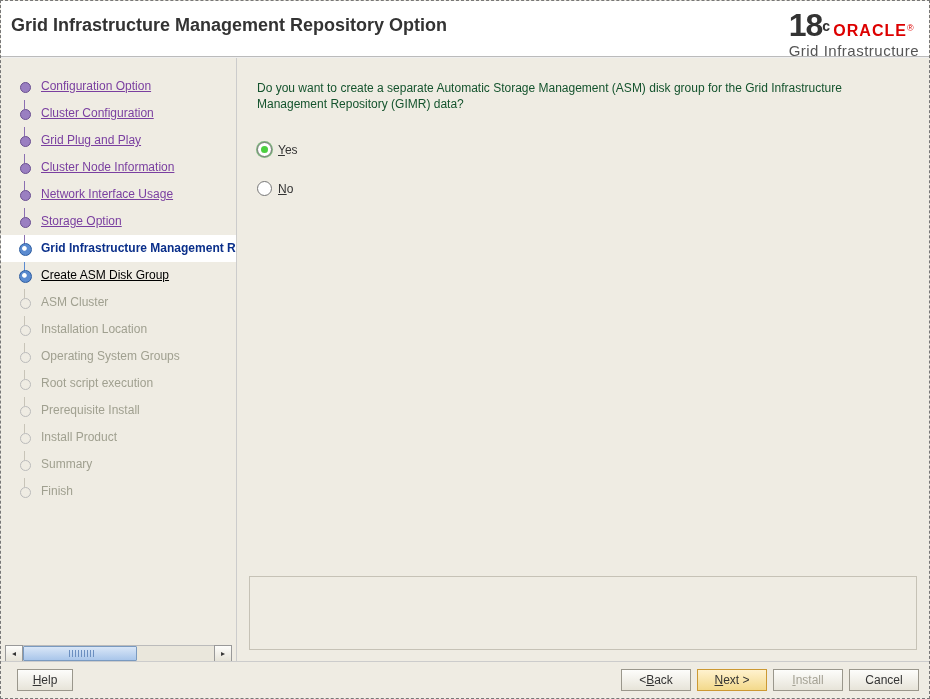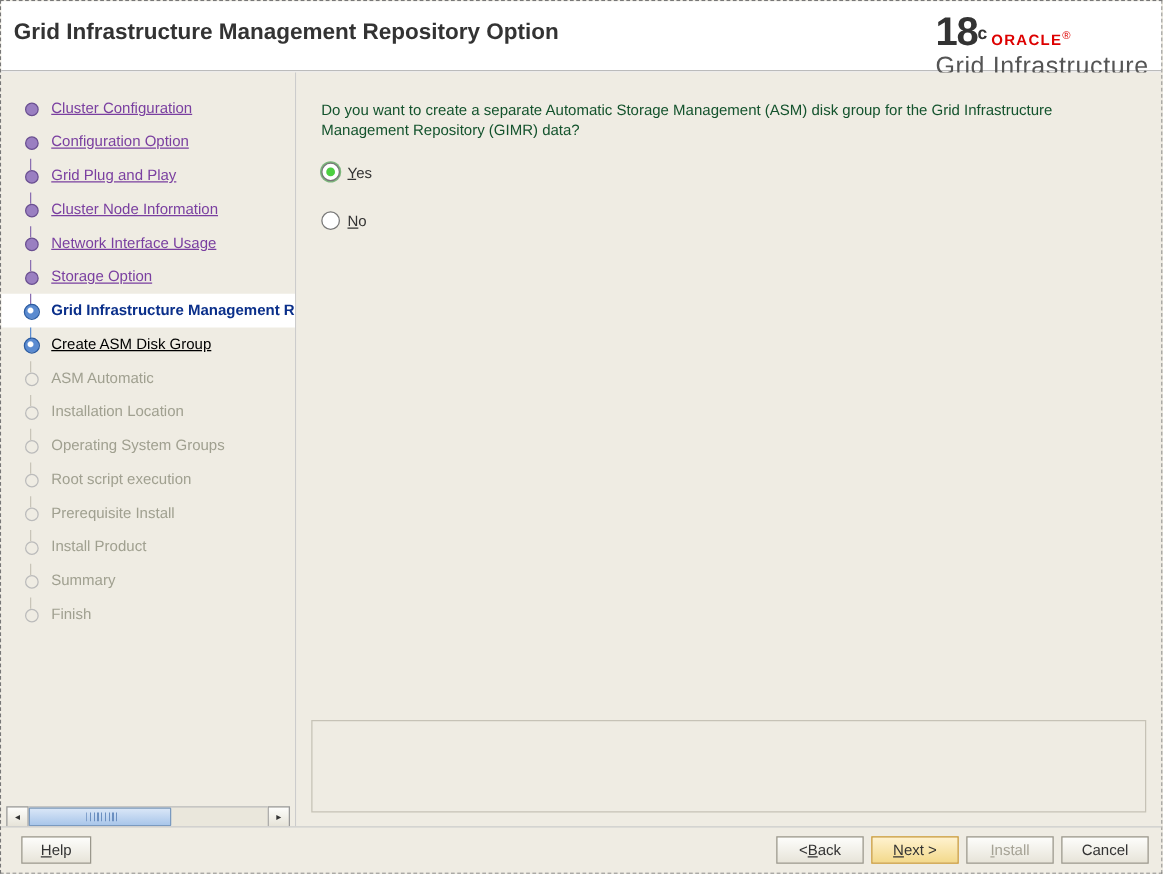--- a/index.html
+++ b/index.html
@@ -2,22 +2,22 @@
 <html><head>
 <meta charset="utf-8">
 <style>
   html,body{margin:0;padding:0;width:930px;height:699px;font-family:"Segoe UI",Tahoma,Arial,sans-serif;font-size:12px;color:#333;background:#efece3;}
   .window{position:relative;width:928px;height:697px;border:1px dashed #777;background:#efece3;}
   .header{display:flex;justify-content:space-between;align-items:flex-start;height:55px;padding:0 10px;background:#fff;border-bottom:1px solid #bbb;}
   .title{font-size:18px;font-weight:bold;color:#333;margin-top:14px;}
   .brand{font-size:12px;text-align:left;margin-top:6px;}
   .brand .v{font-size:32px;font-weight:bold;letter-spacing:-1px;}
   .brand .c{font-size:14px;font-weight:bold;vertical-align:super;}
-  .brand .orc{font-size:12px;font-weight:bold;color:#d00;letter-spacing:1px;}
-  .brand .sub{font-size:20px;color:#555;letter-spacing:0.5px;display:block;margin-top:-2px;text-align:right;}
+  .brand .orc{font-size:16px;font-weight:bold;color:#d00;letter-spacing:1px;}
+  .brand .sub{font-size:15px;color:#555;letter-spacing:0.5px;display:block;margin-top:-2px;text-align:right;}
   .body{display:flex;height:604px;border-top:1px solid #eee;}
   .sidebar{width:235px;border-right:1px solid #ccc;position:relative;overflow:hidden;background:#efece3;}
   .steps{padding:15px 0 0 0;}
   .step{position:relative;padding:4px 0 4px 40px;height:19px;line-height:19px;white-space:nowrap;overflow:hidden;}
   .step .node{position:absolute;left:19px;top:9px;width:9px;height:9px;border-radius:50%;background:#efece3;border:1px solid #999;}
   .step .track{position:absolute;left:23px;top:-8px;width:1px;height:17px;background:#8b6fb1;}
   .step:first-child .track{display:none;}
   .step.done .node{background:#9a7fc1;border-color:#6a4f91;}
   .step.done a{color:#7a3fa0;text-decoration:underline;cursor:pointer;}
   .step.current{background:#fff;}
@@ -29,21 +29,21 @@
   .step.future span{color:#a0a090;}
   .step.future .track{background:#c8c4b8;}
   .scrollbar{position:absolute;left:4px;bottom:0;right:4px;height:17px;background:#efece3;display:flex;align-items:center;}
   .scrollbar .btn{width:16px;height:15px;border:1px solid #999;background:linear-gradient(#fdfdfb,#e6e3d8);display:flex;align-items:center;justify-content:center;font-size:8px;color:#333;}
   .scrollbar .track2{flex:1;height:15px;border-top:1px solid #bbb;border-bottom:1px solid #bbb;background:#eae7dc;position:relative;}
   .scrollbar .thumb{position:absolute;left:0;top:0;height:13px;width:112px;border:1px solid #7a9ac0;background:linear-gradient(#d9e6f7,#a9c6ea);border-radius:1px;}
   .scrollbar .thumb::after{content:"";position:absolute;left:40%;top:3px;width:26px;height:7px;background:repeating-linear-gradient(90deg,#6b8fc0 0 1px,transparent 1px 3px);}
 
   .main{flex:1;position:relative;background:#efece3;padding:22px 20px;}
   .prompt{color:#14532d;line-height:1.35;max-width:640px;}
-  .radio-row{margin-top:18px;display:flex;align-items:center;}
+  .radio-row{margin-top:30px;display:flex;align-items:center;}
   .radio{width:13px;height:13px;border:1px solid #777;border-radius:50%;background:#fff;margin-right:6px;position:relative;}
   .radio.selected .dot{position:absolute;left:3px;top:3px;width:7px;height:7px;border-radius:50%;background:radial-gradient(circle,#4cd040 0 60%,#2aa020 100%);}
   .radio.selected{box-shadow:0 0 0 1px #7db77d;}
   .radio-label .ul{text-decoration:underline;}
   .bottom-box{position:absolute;left:12px;right:12px;bottom:12px;height:72px;border:1px solid #c6c2b6;background:#efece3;}
 
   .footer{position:absolute;left:0;right:0;bottom:0;height:36px;border-top:1px solid #ccc;background:#efece3;display:flex;align-items:center;padding:0 10px;}
   .footer .spacer{flex:1;}
   .btnf{height:22px;min-width:70px;padding:0 10px;border:1px solid #9a978c;background:linear-gradient(#fdfdfb,#e7e4d9);font-size:12px;color:#333;margin-left:6px;cursor:pointer;display:flex;align-items:center;justify-content:center;}
   .btnf.primary{border:1px solid #cc9933;background:linear-gradient(#fff2cf,#f3d98b);}
@@ -61,29 +61,29 @@
     <div class="brand">
       <span class="v">18</span><span class="c">c</span>
       <span class="orc">ORACLE</span><span style="font-size:9px;vertical-align:super;color:#d00">®</span>
       <span class="sub">Grid Infrastructure</span>
     </div>
   </div>
 
   <div class="body">
     <div class="sidebar">
       <div class="steps">
+        <div class="step done"><div class="node"></div><a>Configuration Option</a></div>
         <div class="step done"><div class="track"></div><div class="node"></div><a>Cluster Configuration</a></div>
-        <div class="step done"><div class="node"></div><a>Configuration Option</a></div>
         <div class="step done"><div class="track"></div><div class="node"></div><a>Grid Plug and Play</a></div>
         <div class="step done"><div class="track"></div><div class="node"></div><a>Cluster Node Information</a></div>
         <div class="step done"><div class="track"></div><div class="node"></div><a>Network Interface Usage</a></div>
         <div class="step done"><div class="track"></div><div class="node"></div><a>Storage Option</a></div>
         <div class="step current"><div class="track"></div><div class="node"></div><span>Grid Infrastructure Management Repository Option</span></div>
         <div class="step next"><div class="track" style="background:#5b8bd0"></div><div class="node"></div><a>Create ASM Disk Group</a></div>
-        <div class="step future"><div class="track"></div><div class="node"></div><span>ASM Automatic</span></div>
+        <div class="step future"><div class="track"></div><div class="node"></div><span>ASM Cluster</span></div>
         <div class="step future"><div class="track"></div><div class="node"></div><span>Installation Location</span></div>
         <div class="step future"><div class="track"></div><div class="node"></div><span>Operating System Groups</span></div>
         <div class="step future"><div class="track"></div><div class="node"></div><span>Root script execution</span></div>
         <div class="step future"><div class="track"></div><div class="node"></div><span>Prerequisite Install</span></div>
         <div class="step future"><div class="track"></div><div class="node"></div><span>Install Product</span></div>
         <div class="step future"><div class="track"></div><div class="node"></div><span>Summary</span></div>
         <div class="step future"><div class="track"></div><div class="node"></div><span>Finish</span></div>
       </div>
       <div class="scrollbar">
         <div class="btn">◂</div>

